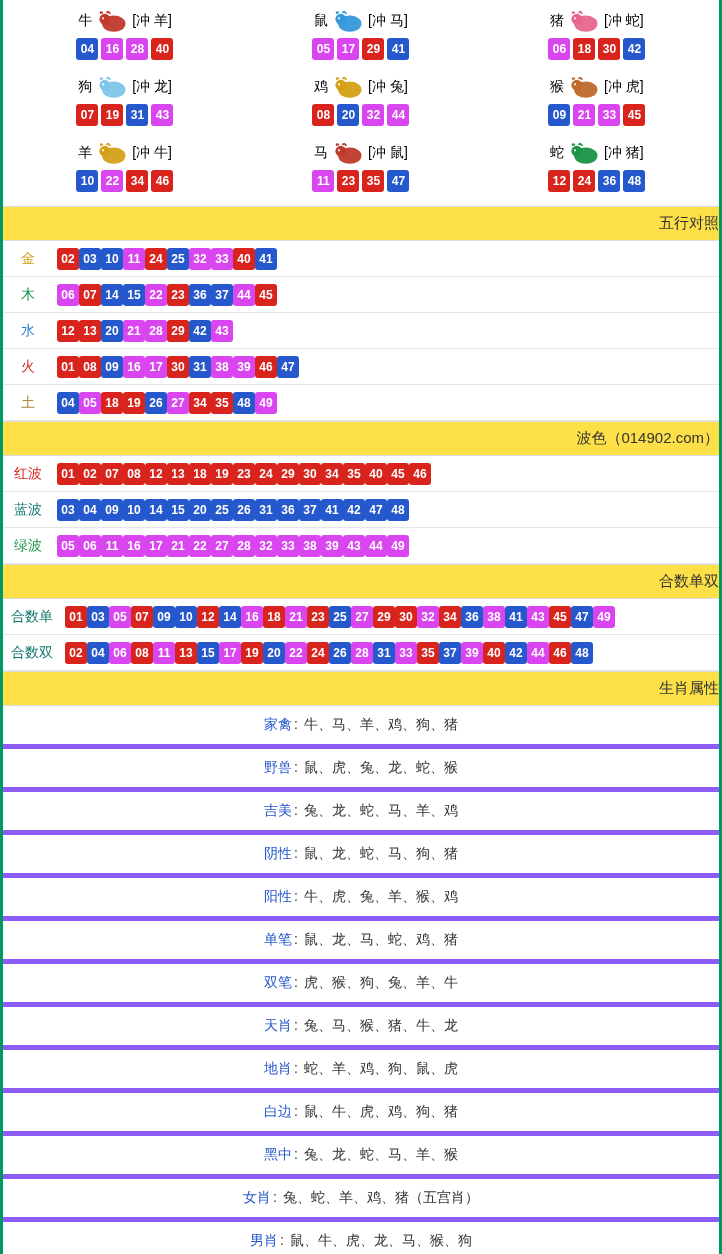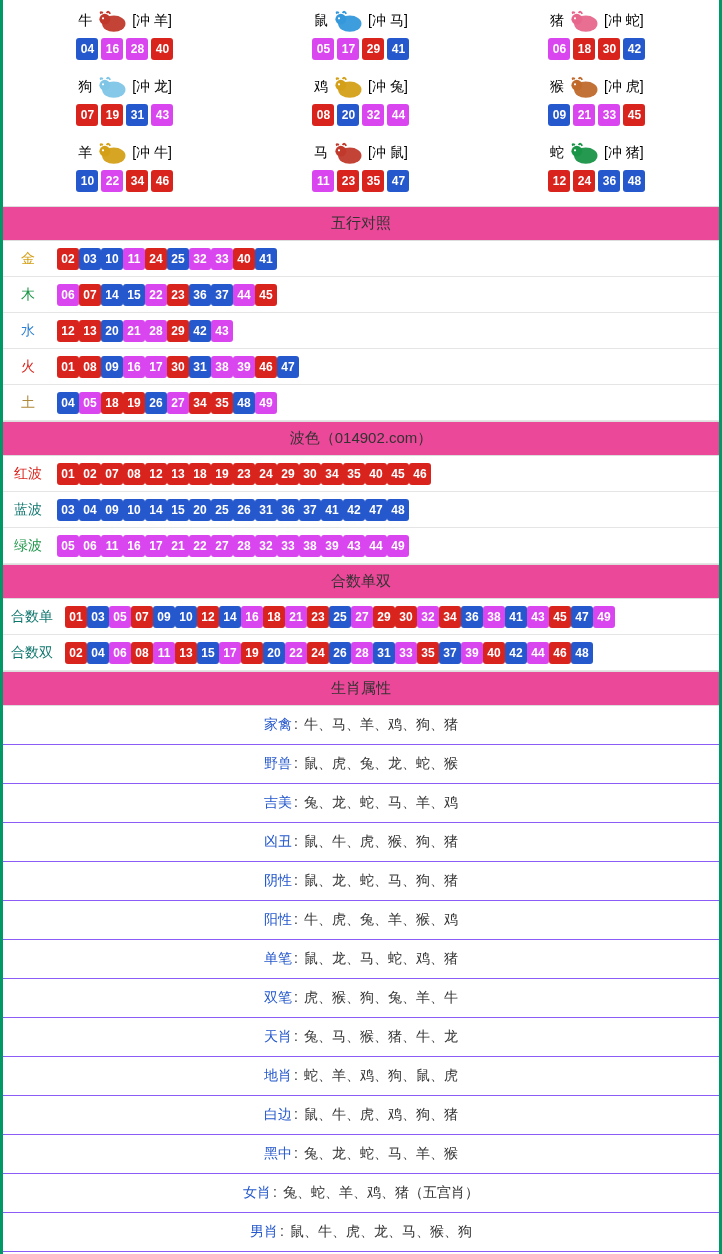--- a/index.html
+++ b/index.html
@@ -9,33 +9,33 @@
   .zodiac-cell { width: 33.33%; text-align: center; padding: 4px 0 10px 0; }
   .zodiac-label-row { display:flex; align-items:center; justify-content:center; gap:2px; }
   .zodiac-char { font-size: 14px; color: #000; }
   .zodiac-icon { width: 36px; height: 26px; display: inline-block; vertical-align: middle; }
   .zodiac-conflict { font-size: 14px; color: #000; }
   .ball-row { display: flex; justify-content: center; gap: 3px; margin-top: 4px; }
   .ball { width: 22px; height: 22px; color: #fff; font-size: 12px; display:flex; align-items:center; justify-content:center; border-radius:3px; font-weight:bold; }
   .red { background: #d9241d; }
   .blue { background: #2558cc; }
   .green { background: #d946ef; }
-  .section-header { background: #ec4899; text-align: center; padding: 7px 0; font-size: 15px; border-top: 1px solid #ddd; border-bottom: 1px solid #ddd; color:#333; }
+  .section-header { background: #fde047; text-align: right; padding: 7px 0; font-size: 15px; border-top: 1px solid #ddd; border-bottom: 1px solid #ddd; color:#333; }
   .table-row { display: flex; align-items: center; border-bottom: 1px solid #e5e5e5; min-height: 36px; padding: 4px 0; }
   .row-label { width: 50px; text-align: center; font-size: 14px; flex-shrink:0; }
   .gold { color: #d4a017; }
   .wood { color: #1a9447; }
   .water { color: #2a7dd1; }
   .fire { color: #d9241d; }
   .earth { color: #b0883a; }
   .wave-red { color: #d9241d; }
   .wave-blue { color: #0f766e; }
   .wave-green { color: #1a9447; }
   .row-balls { display:flex; flex-wrap:wrap; gap:0; padding-left:4px; }
-  .prop-row { border-bottom: 1px solid #8b5cf6; text-align:center; padding: 10px 4px; font-size:14px; }
+  .prop-row { border-bottom: 5px solid #8b5cf6; text-align:center; padding: 10px 4px; font-size:14px; }
   .prop-label { color: #2558cc; }
   .prop-sep { color: #333; margin: 0 2px; }
   .prop-value { color: #333; }
   
   .zodiac-icon svg { width:100%; height:100%; }
 </style>
 </head>
 <body>
 
 <div class="main-border">
@@ -421,21 +421,20 @@
           <div class="ball blue">48</div>
         </div>
       </div>
     </div>
 
   <div class="section-header">生肖属性</div>
   <div id="shuxing-rows">
       <div class="prop-row"><span class="prop-label">家禽</span><span class="prop-sep">: </span><span class="prop-value">牛、马、羊、鸡、狗、猪</span></div>
       <div class="prop-row"><span class="prop-label">野兽</span><span class="prop-sep">: </span><span class="prop-value">鼠、虎、兔、龙、蛇、猴</span></div>
       <div class="prop-row"><span class="prop-label">吉美</span><span class="prop-sep">: </span><span class="prop-value">兔、龙、蛇、马、羊、鸡</span></div>
-      <div class="prop-row"><span class="prop-label">凶丑</span><span class="prop-sep">: </span><span class="prop-value">鼠、牛、虎、猴、狗、猪</span></div>
       <div class="prop-row"><span class="prop-label">阴性</span><span class="prop-sep">: </span><span class="prop-value">鼠、龙、蛇、马、狗、猪</span></div>
       <div class="prop-row"><span class="prop-label">阳性</span><span class="prop-sep">: </span><span class="prop-value">牛、虎、兔、羊、猴、鸡</span></div>
       <div class="prop-row"><span class="prop-label">单笔</span><span class="prop-sep">: </span><span class="prop-value">鼠、龙、马、蛇、鸡、猪</span></div>
       <div class="prop-row"><span class="prop-label">双笔</span><span class="prop-sep">: </span><span class="prop-value">虎、猴、狗、兔、羊、牛</span></div>
       <div class="prop-row"><span class="prop-label">天肖</span><span class="prop-sep">: </span><span class="prop-value">兔、马、猴、猪、牛、龙</span></div>
       <div class="prop-row"><span class="prop-label">地肖</span><span class="prop-sep">: </span><span class="prop-value">蛇、羊、鸡、狗、鼠、虎</span></div>
       <div class="prop-row"><span class="prop-label">白边</span><span class="prop-sep">: </span><span class="prop-value">鼠、牛、虎、鸡、狗、猪</span></div>
       <div class="prop-row"><span class="prop-label">黑中</span><span class="prop-sep">: </span><span class="prop-value">兔、龙、蛇、马、羊、猴</span></div>
       <div class="prop-row"><span class="prop-label">女肖</span><span class="prop-sep">: </span><span class="prop-value">兔、蛇、羊、鸡、猪（五宫肖）</span></div>
       <div class="prop-row"><span class="prop-label">男肖</span><span class="prop-sep">: </span><span class="prop-value">鼠、牛、虎、龙、马、猴、狗</span></div>

